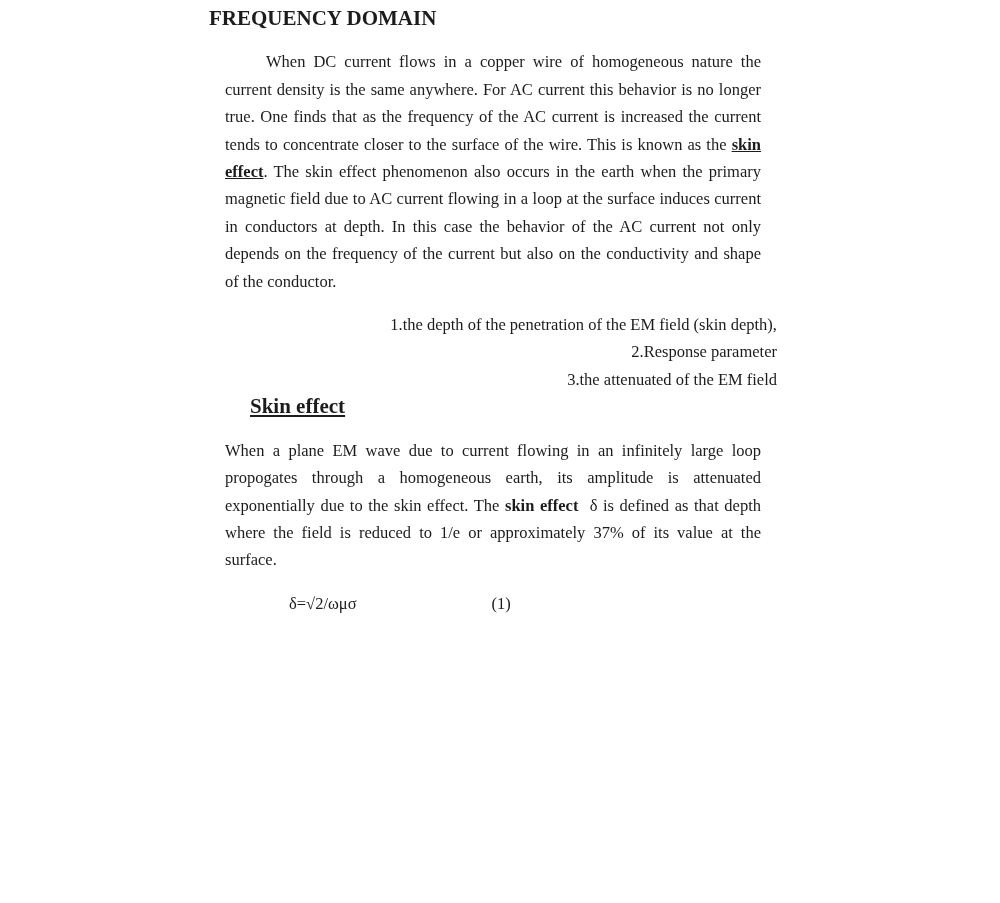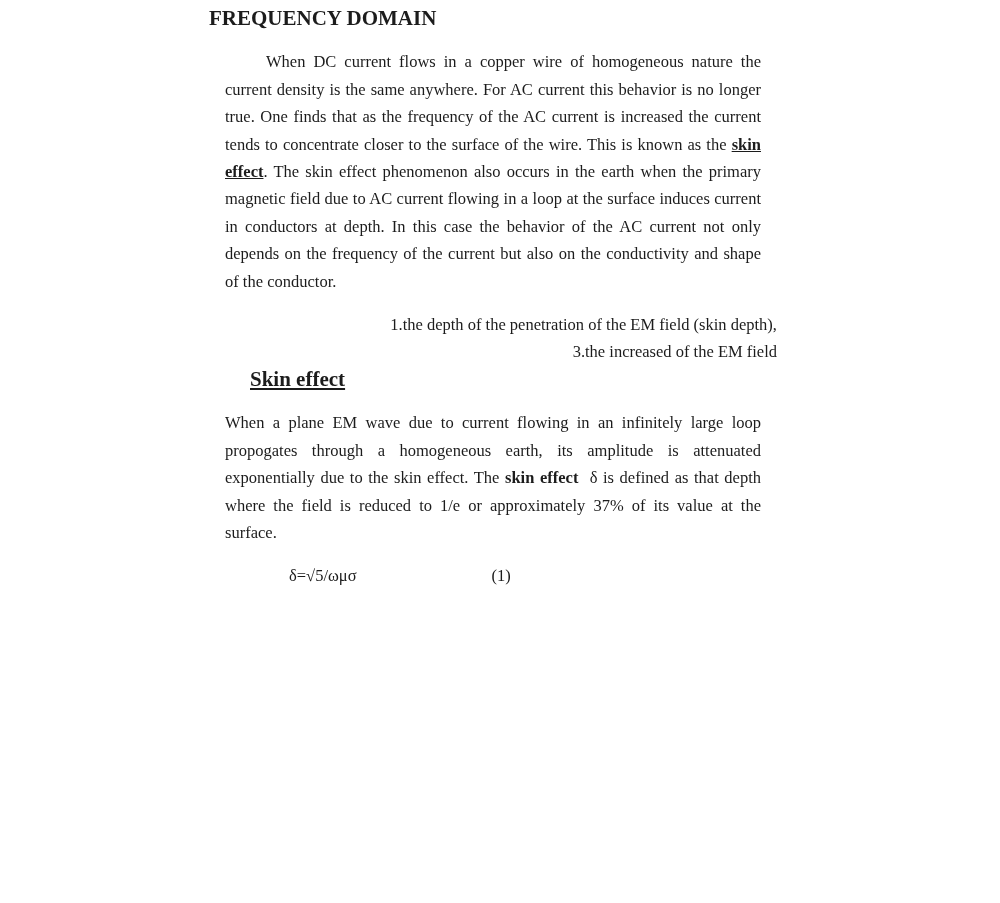--- a/index.html
+++ b/index.html
@@ -74,25 +74,26 @@
 <div class="doc">
 
 
   <h2 class="heading">FREQUENCY DOMAIN</h2>
 
   <p class="para indent"><span>When DC current flows in a copper wire of homogeneous nature the current density is the same anywhere. For AC current this behavior is no longer true. One finds that as the frequency of the AC current is increased the current tends to concentrate closer to the surface of the wire. This is known as the </span><span class="b u">skin effect</span><span>. The skin effect phenomenon also occurs in the earth when the primary magnetic field due to AC current flowing in a loop at the surface induces current in conductors at depth. In this case the behavior of the AC current not only depends on the frequency of the current but also on the conductivity and shape of the conductor.</span></p>
 
 
   <ol class="list">
     <li><span class="marker">1.</span><span>the depth of the penetration of the EM field (skin depth),</span></li>
-    <li><span class="marker">3.</span><span>the increased of the EM field</span></li>
+    <li><span class="marker">2.</span><span>Response parameter</span></li>
+    <li><span class="marker">3.</span><span>the attenuated of the EM field</span></li>
   </ol>
 
   <h3 class="subheading heading"><span class="b u">Skin effect</span></h3>
 
   <p class="para"><span>When a plane EM wave due to current flowing in an infinitely large loop propogates through a homogeneous earth, its amplitude is attenuated exponentially due to the skin effect. The </span><span class="b">skin effect</span><span>&nbsp; δ is defined as that depth where the field is reduced to 1/e or approximately 37% of its value at the surface.</span></p>
 
   <div class="equation">
-    <span>δ=√5/ωμσ</span><span class="eq-number">(1)</span>
+    <span>δ=√2/ωμσ</span><span class="eq-number">(1)</span>
   </div>
 
 
 </div>
 
 </body></html>

